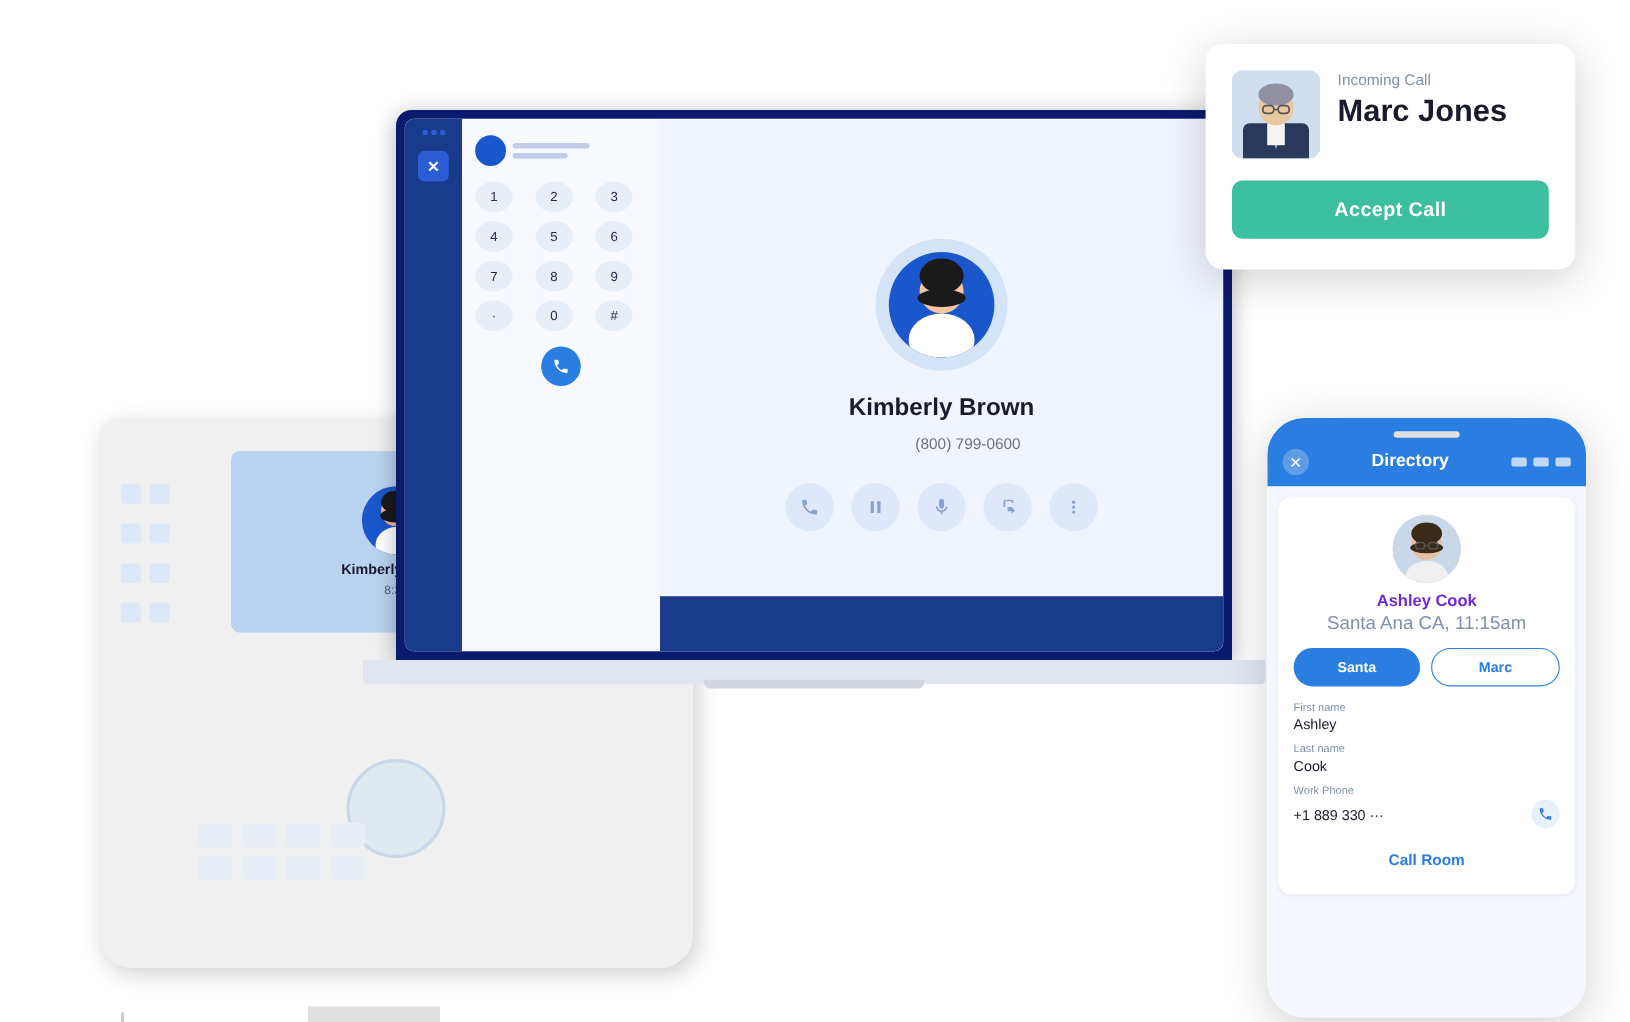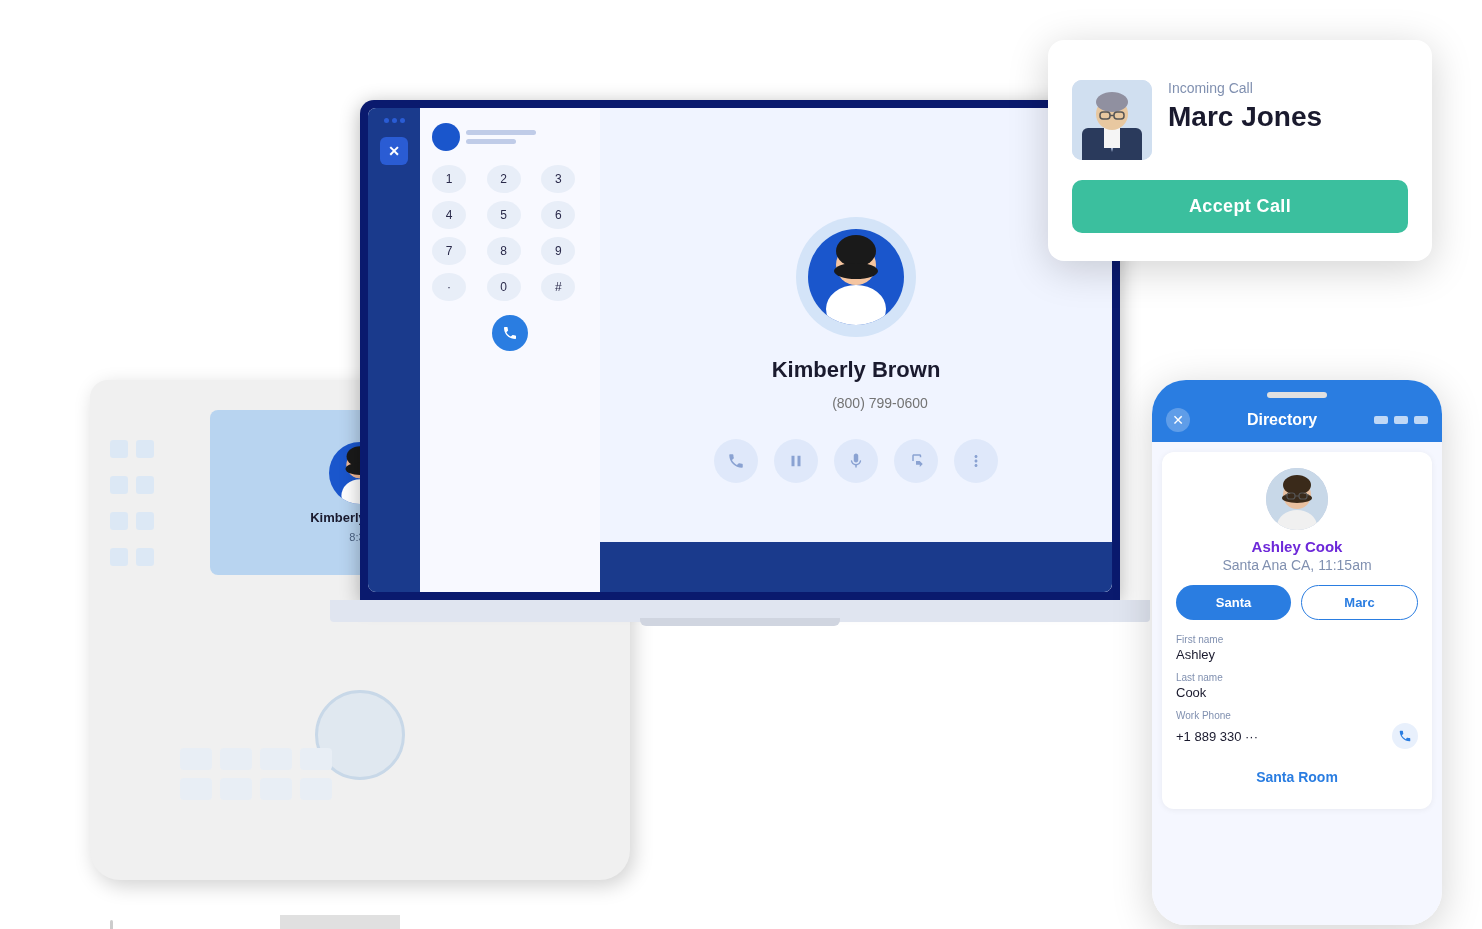--- a/index.html
+++ b/index.html
@@ -351,25 +351,25 @@
       height: 8px;
       background: #d0d5e0;
       border-radius: 0 0 6px 6px;
     }
 
     
     .incoming-call-popup {
       position: absolute;
       top: 40px;
       right: 50px;
-      width: 384px;
+      width: 336px;
       background: #fff;
       border-radius: 16px;
       box-shadow: 0 8px 40px rgba(0,0,0,0.18);
-      padding: 40px 24px 28px;
+      padding: 24px 24px 28px;
       z-index: 100;
     }
     .ic-top {
       display: flex;
       align-items: flex-start;
       gap: 16px;
       margin-bottom: 20px;
     }
     .ic-avatar {
       width: 80px;
@@ -507,21 +507,21 @@
     }
     .contact-name {
       text-align: center;
       font-size: 15px;
       font-weight: 600;
       color: #6d28d9;
       margin-bottom: 2px;
     }
     .contact-location {
       text-align: center;
-      font-size: 14px;
+      font-size: 17px;
       color: #8090b0;
       margin-bottom: 12px;
     }
     .contact-btn-row {
       display: flex;
       gap: 10px;
       margin-bottom: 14px;
     }
     .contact-btn-call {
       flex: 1;
@@ -851,19 +851,19 @@
           <div class="field-row">
             <div class="field-value">+1 889 330 ···</div>
             <div class="phone-call-icon">
               <svg width="14" height="14" viewBox="0 0 24 24" fill="#2a7de1">
                 <path d="M6.6 10.8c1.4 2.8 3.8 5.1 6.6 6.6l2.2-2.2c.3-.3.7-.4 1-.2 1.1.4 2.3.6 3.6.6.6 0 1 .4 1 1V20c0 .6-.4 1-1 1-9.4 0-17-7.6-17-17 0-.6.4-1 1-1h3.5c.6 0 1 .4 1 1 0 1.3.2 2.5.6 3.6.1.3 0 .7-.2 1L6.6 10.8z"></path>
               </svg>
             </div>
           </div>
         </div>
 
-        <button class="call-room-btn">Santa Room</button>
+        <button class="call-room-btn">Call Room</button>
       </div>
 
     </div>
   </div>
 
 </div>
 
 </body></html>

